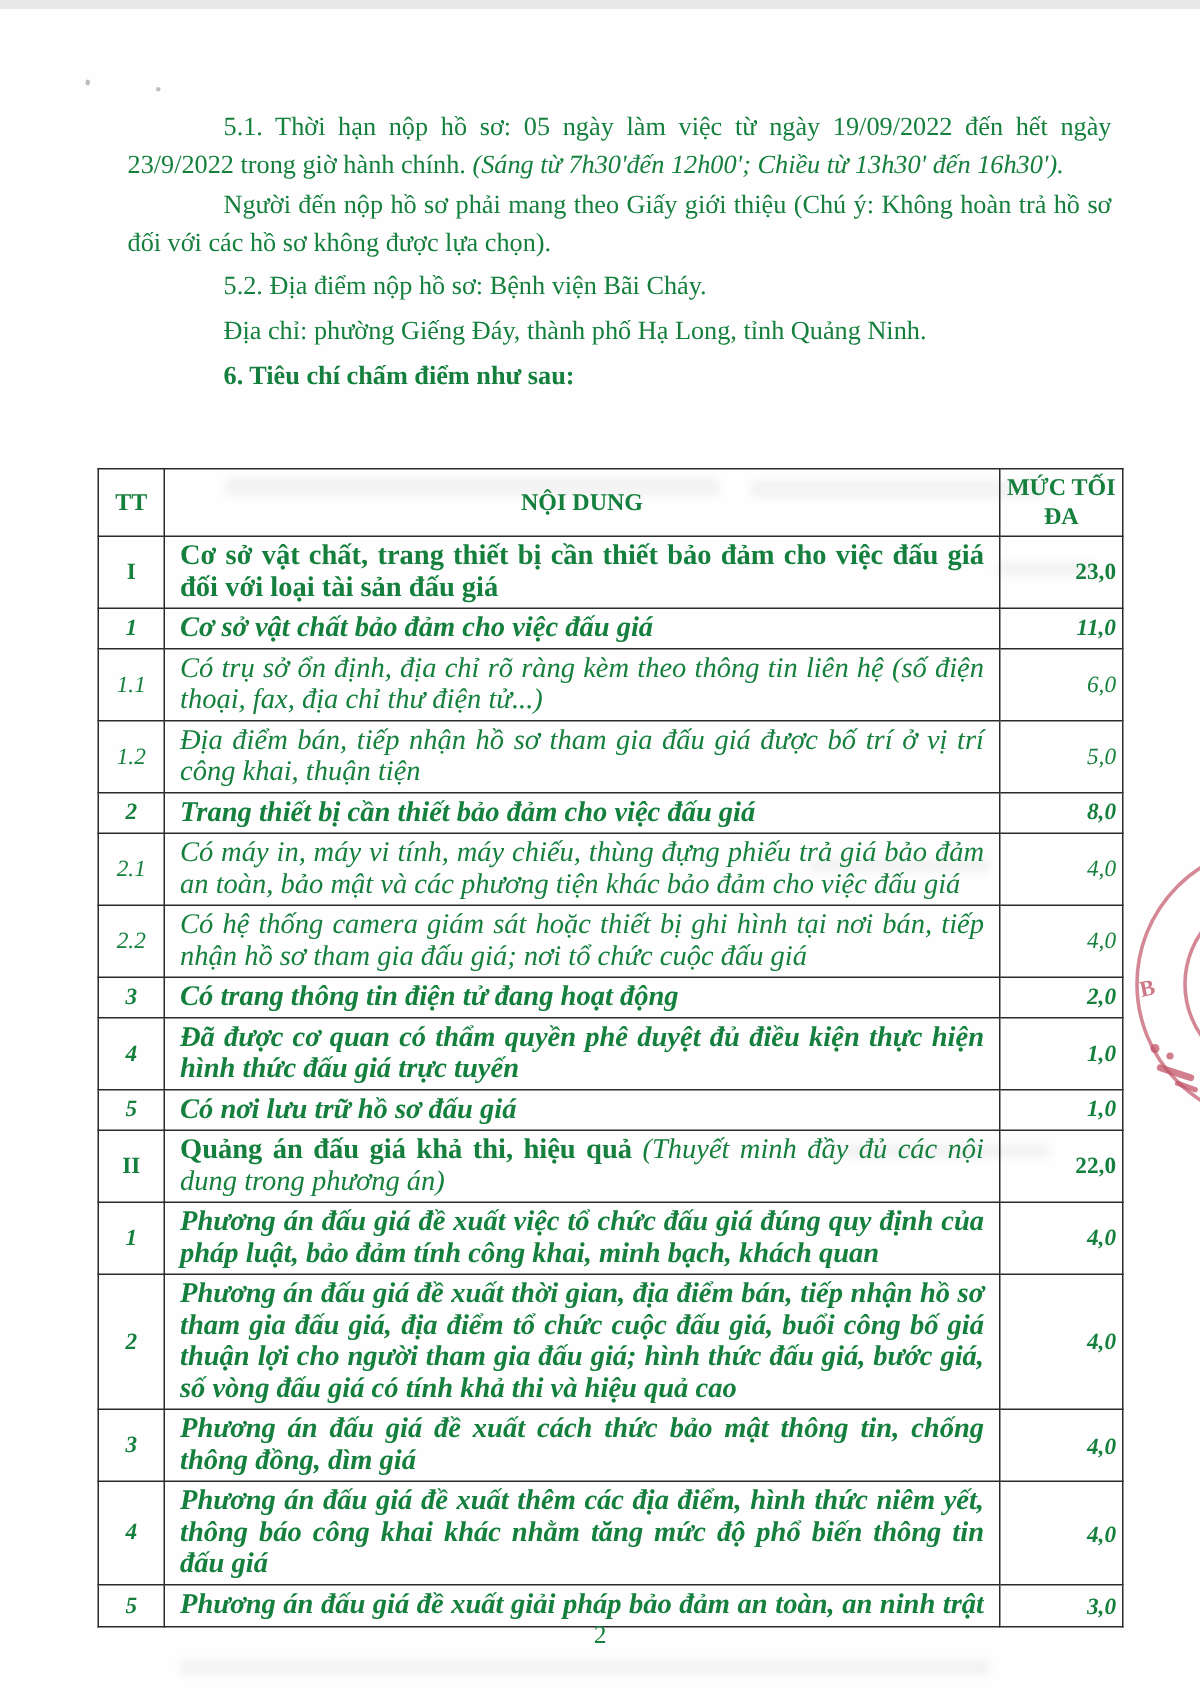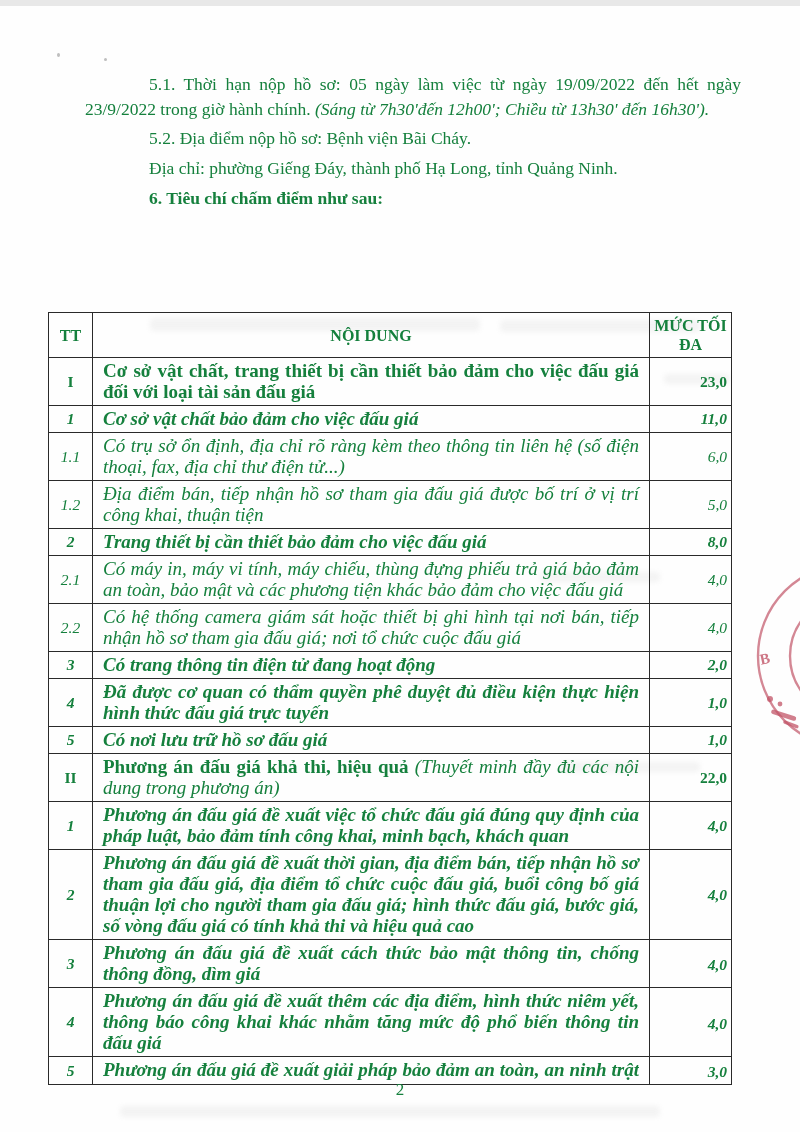--- a/index.html
+++ b/index.html
@@ -16,21 +16,21 @@
     font-size:17.5px;line-height:24.5px;
   }
   .para.gap-before{margin-top:5px;}
   .para.heading{font-weight:bold;margin-top:6px;}
   .s-normal{font-style:normal;font-weight:normal;}
   .s-italic{font-style:italic;}
   .s-bold{font-weight:bold;}
   .s-bolditalic{font-weight:bold;font-style:italic;}
   
   table.criteria{
-    position:absolute;left:48px;top:306px;width:683px;
+    position:absolute;left:65px;top:306px;width:683px;
     border-collapse:collapse;table-layout:fixed;
     background:transparent;
   }
   table.criteria col.c-tt{width:44px;}
   table.criteria col.c-content{width:557px;}
   table.criteria col.c-score{width:82px;}
   table.criteria th,table.criteria td{
     border:1.6px solid #2a2a2a;
     vertical-align:middle;
   }
@@ -74,20 +74,21 @@
 
   <div class="ghost" style="left:150px;top:312px;width:330px;height:13px;"></div>
   <div class="ghost" style="left:500px;top:314px;width:200px;height:12px;"></div>
   <div class="ghost" style="left:664px;top:368px;width:66px;height:10px;"></div>
   <div class="ghost" style="left:540px;top:566px;width:120px;height:10px;"></div>
   <div class="ghost" style="left:560px;top:756px;width:140px;height:10px;"></div>
   <div class="ghost" style="left:120px;top:1100px;width:540px;height:11px;"></div>
 
   <div class="content" id="paragraphs">
       <p class="para"><span class="s-normal">5.1. Thời hạn nộp hồ sơ: 05 ngày làm việc từ ngày 19/09/2022 đến hết ngày 23/9/2022 trong giờ hành chính. </span><span class="s-italic">(Sáng từ 7h30'đến 12h00'; Chiều từ 13h30' đến 16h30').</span></p>
+      <p class="para"><span class="s-normal">Người đến nộp hồ sơ phải mang theo Giấy giới thiệu (Chú ý: Không hoàn trả hồ sơ đối với các hồ sơ không được lựa chọn).</span></p>
       <p class="para gap-before"><span class="s-normal">5.2. Địa điểm nộp hồ sơ: Bệnh viện Bãi Cháy.</span></p>
       <p class="para gap-before"><span class="s-normal">Địa chỉ: phường Giếng Đáy, thành phố Hạ Long, tỉnh Quảng Ninh.</span></p>
       <p class="para heading"><span class="s-bold">6. Tiêu chí chấm điểm như sau:</span></p>
     </div>
 
   <table class="criteria">
     <colgroup>
         <col class="c-tt">
         <col class="c-content">
         <col class="c-score">
@@ -166,21 +167,21 @@
         <tr>
       <td class="tt s-bolditalic">5</td>
       <td class="cnt">
             <div><span class="s-bolditalic">Có nơi lưu trữ hồ sơ đấu giá</span></div>
           </td>
       <td class="score s-bolditalic">1,0</td>
     </tr>
         <tr>
       <td class="tt s-bold">II</td>
       <td class="cnt">
-            <div><span class="s-bold">Phương án đấu giá khả thi, hiệu quả </span><span class="s-italic">(Thuyết minh đầy đủ các nội dung trong phương án)</span></div>
+            <div><span class="s-bold">Quảng án đấu giá khả thi, hiệu quả </span><span class="s-italic">(Thuyết minh đầy đủ các nội dung trong phương án)</span></div>
           </td>
       <td class="score s-bold">22,0</td>
     </tr>
         <tr>
       <td class="tt s-bolditalic">1</td>
       <td class="cnt">
             <div><span class="s-bolditalic">Phương án đấu giá đề xuất việc tổ chức đấu giá đúng quy định của pháp luật, bảo đảm tính công khai, minh bạch, khách quan</span></div>
           </td>
       <td class="score s-bolditalic">4,0</td>
     </tr>

